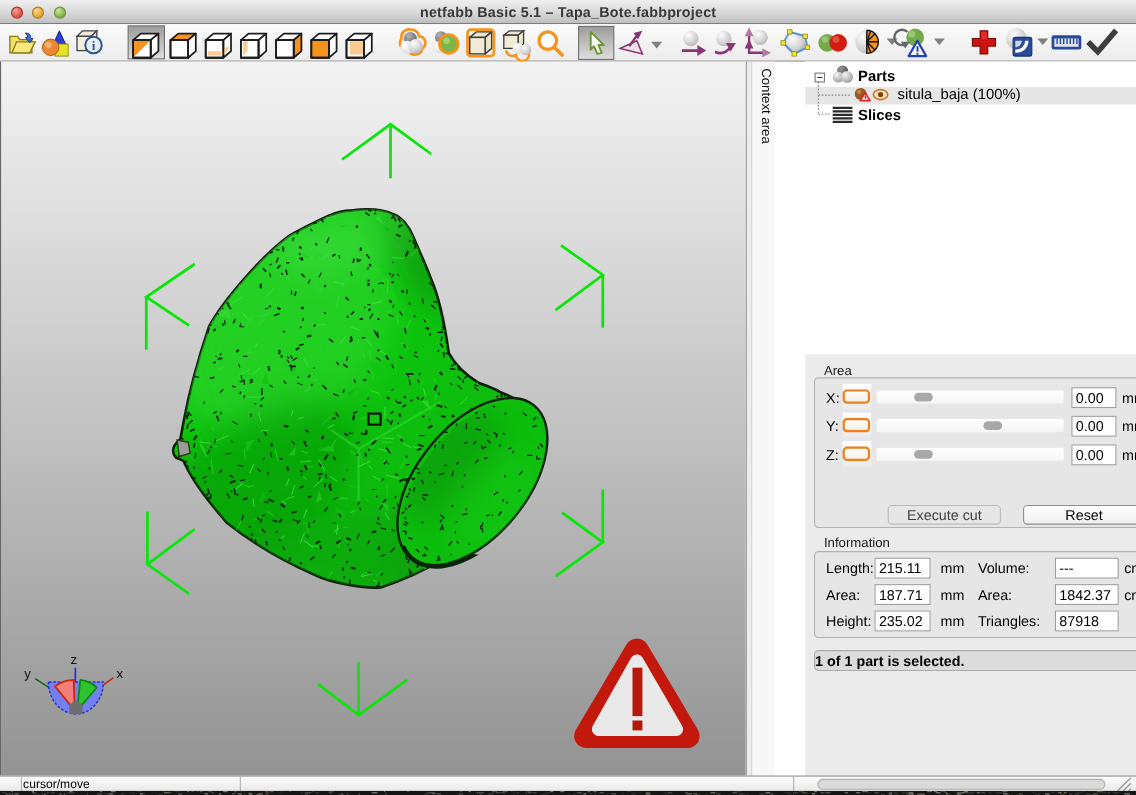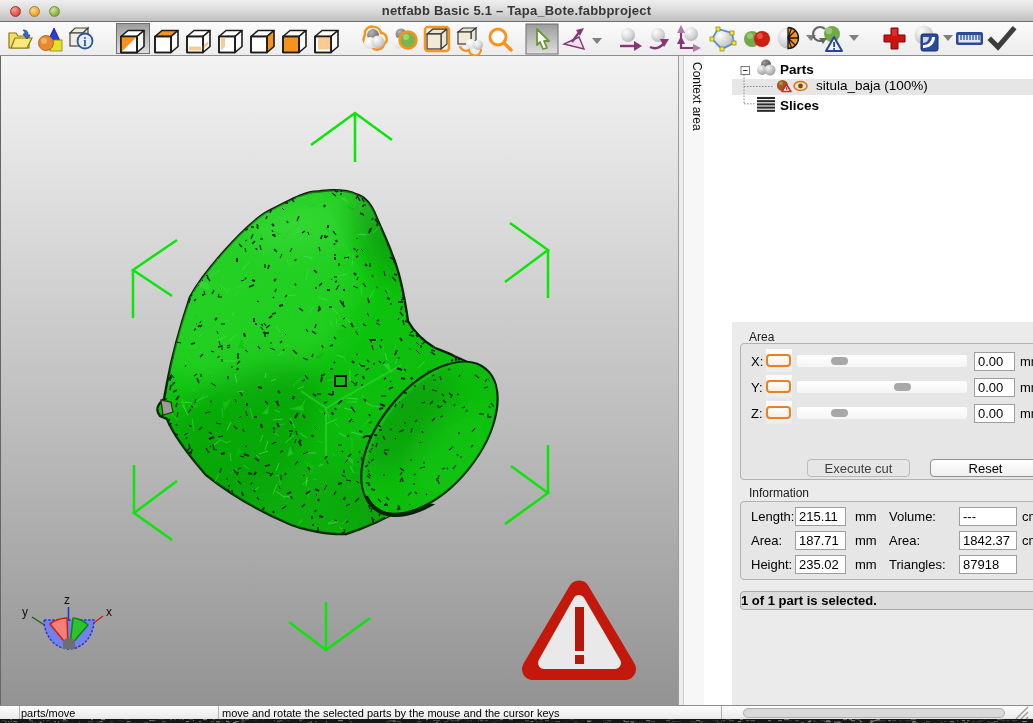--- a/index.html
+++ b/index.html
@@ -1716,23 +1716,22 @@
   <div class="lbl" style="left:19px;top:501px">Height:</div>
   <div class="fld" style="left:63px;top:499px;width:51px;height:18px">235.02</div>
   <div class="lbl" style="left:123px;top:501px">mm</div>
   <div class="lbl" style="left:157px;top:501px">Triangles:</div>
   <div class="fld" style="left:227px;top:499px;width:58px;height:18px">87918</div>
 
   <div style="position:absolute;left:8px;top:535px;width:313px;height:19px;background:#dcdcdc;border:1px solid #ababab;border-radius:4px;font-size:13px;font-weight:bold;text-align:left;line-height:18px">1 of 1 part is selected.</div>
 </div>
 <div class="abs" id="statusbar">
   <div style="position:absolute;left:19px;top:0;width:1px;height:14px;background:#b0b0b0"></div>
-  <div style="position:absolute;left:21px;top:1px">parts/move</div>
+  <div style="position:absolute;left:21px;top:1px">cursor/move</div>
   <div style="position:absolute;left:218px;top:0;width:1px;height:14px;background:#b0b0b0"></div>
-  <div style="position:absolute;left:222px;top:1px">move and rotate the selected parts by the mouse and the cursor keys</div>
   <div style="position:absolute;left:721px;top:0;width:1px;height:14px;background:#b0b0b0"></div>
   <div style="position:absolute;left:743px;top:2px;width:262px;height:10px;border:1px solid #aeaeae;border-radius:5px;background:#d9d9d9"></div>
   <svg width="18" height="14" viewBox="0 0 18 14" style="position:absolute;left:1012px;top:0">
     <g stroke="#9a9a9a" stroke-width="1.3">
         <line x1="4" y1="13" x2="16" y2="1"></line>
         <line x1="9" y1="13" x2="16" y2="6"></line>
         <line x1="14" y1="13" x2="16" y2="11"></line>
       </g>
   </svg>
 </div>

